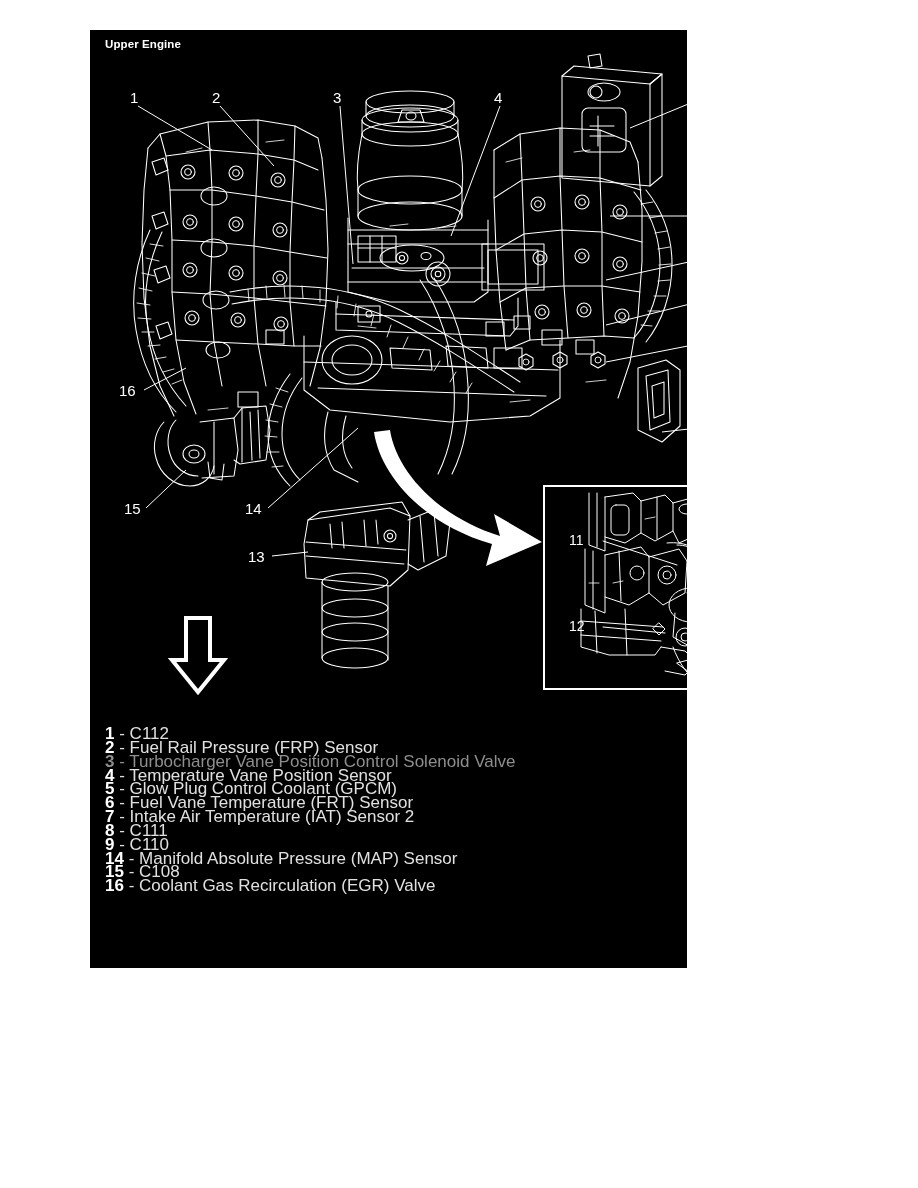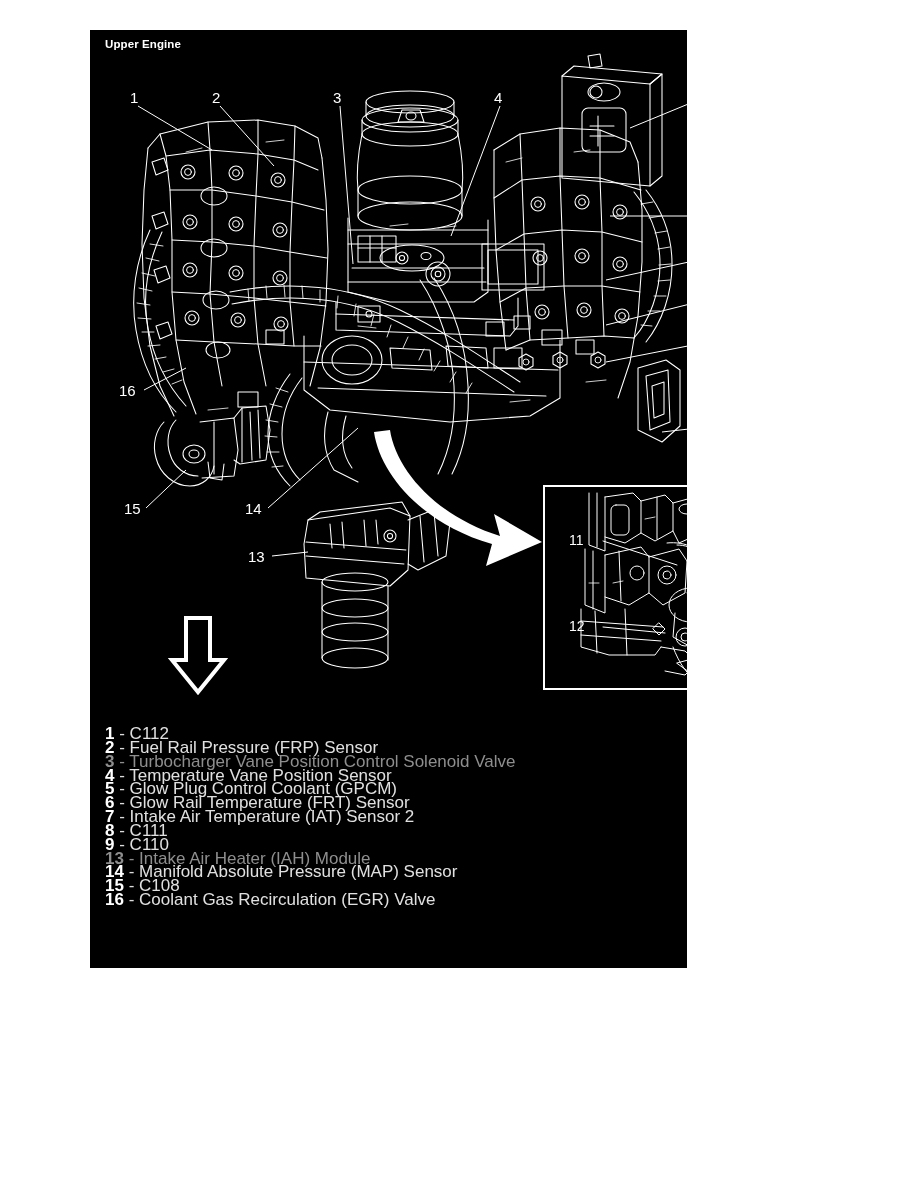--- a/index.html
+++ b/index.html
@@ -537,42 +537,37 @@
       <span class="legend-label">Temperature Vane Position Sensor</span>
     </div>
     <div class="legend-row">
       <span class="legend-num">5</span>
       <span class="legend-dash">-</span>
       <span class="legend-label">Glow Plug Control Coolant (GPCM)</span>
     </div>
     <div class="legend-row">
       <span class="legend-num">6</span>
       <span class="legend-dash">-</span>
-      <span class="legend-label">Glow Rail Temperature (FRT) Sensor</span>
+      <span class="legend-label">Fuel Vane Temperature (FRT) Sensor</span>
     </div>
     <div class="legend-row">
       <span class="legend-num">7</span>
       <span class="legend-dash">-</span>
       <span class="legend-label">Intake Air Temperature (IAT) Sensor 2</span>
     </div>
     <div class="legend-row">
       <span class="legend-num">8</span>
       <span class="legend-dash">-</span>
       <span class="legend-label">C111</span>
     </div>
     <div class="legend-row">
       <span class="legend-num">9</span>
       <span class="legend-dash">-</span>
       <span class="legend-label">C110</span>
     </div>
-    <div class="legend-row dim">
-      <span class="legend-num">13</span>
-      <span class="legend-dash">-</span>
-      <span class="legend-label">Intake Air Heater (IAH) Module</span>
-    </div>
     <div class="legend-row">
       <span class="legend-num">14</span>
       <span class="legend-dash">-</span>
       <span class="legend-label">Manifold Absolute Pressure (MAP) Sensor</span>
     </div>
     <div class="legend-row">
       <span class="legend-num">15</span>
       <span class="legend-dash">-</span>
       <span class="legend-label">C108</span>
     </div>

